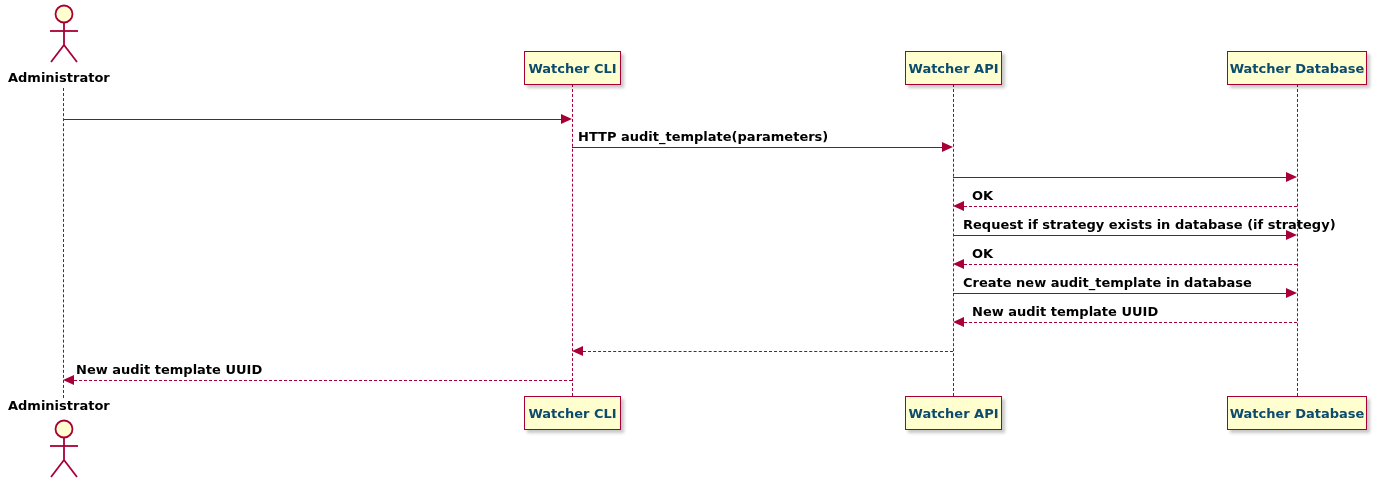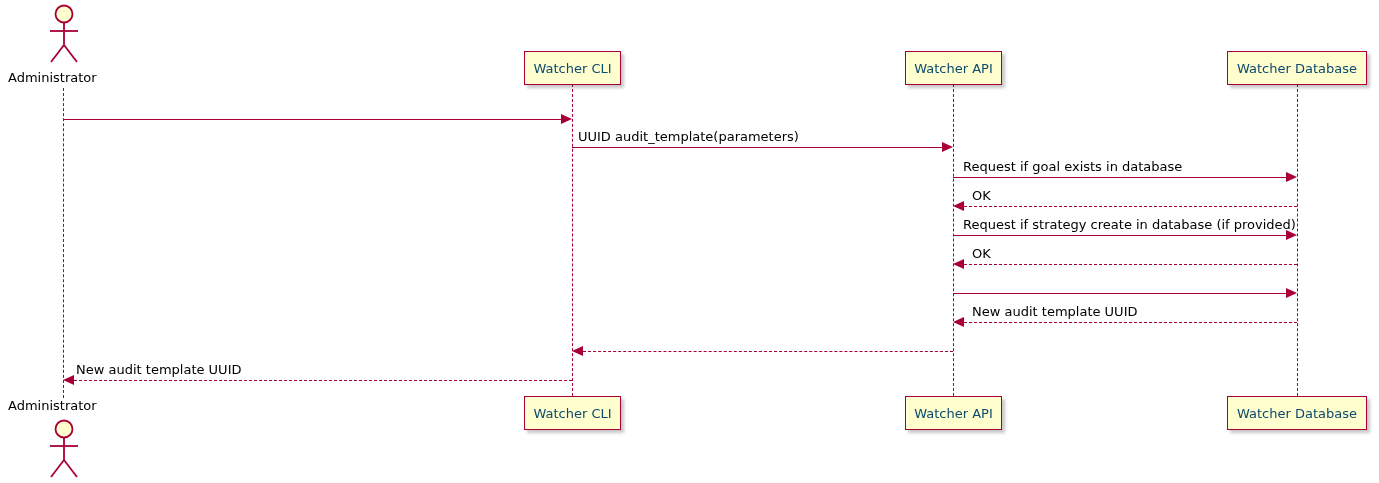--- a/index.html
+++ b/index.html
@@ -9,20 +9,21 @@
   }
   body {
     font-family: "DejaVu Sans", sans-serif;
   }
   #diagram {
     position: relative;
     width: 1379px;
     height: 483px;
     background: #FFFFFF;
     overflow: hidden;
+    font-weight: bold;
   }
 
   
   .lifeline {
     position: absolute;
     width: 0;
     border-left: 1px dashed #A80036;
     top: 0;
     height: 0;
   }
@@ -110,40 +111,40 @@
 
   <div class="participant" style="left:524px; top:51px; width:97px; height:31px;">Watcher CLI</div>
 
   <div class="participant" style="left:905px; top:51px; width:97px; height:31px;">Watcher API</div>
 
   <div class="participant" style="left:1227px; top:51px; width:140px; height:31px;">Watcher Database</div>
 
   <div class="msg-line" style="left:63px; top:119px; width:498px;"></div>
   <div class="arrow-head right" style="left:561px; top:114px;"></div>
 
-  <div class="msg-label" style="left:578px; top:130px;">UUID audit_template(parameters)</div>
+  <div class="msg-label" style="left:578px; top:130px;">HTTP audit_template(parameters)</div>
   <div class="msg-line" style="left:572px; top:147px; width:370px;"></div>
   <div class="arrow-head right" style="left:942px; top:142px;"></div>
 
-  <div class="msg-label" style="left:963px; top:160px;">Request if goal exists in database</div>
   <div class="msg-line" style="left:953px; top:177px; width:333px;"></div>
   <div class="arrow-head right" style="left:1286px; top:172px;"></div>
 
   <div class="msg-label" style="left:972px; top:189px;">OK</div>
   <div class="msg-line dashed" style="left:964px; top:206px; width:333px;"></div>
   <div class="arrow-head left" style="left:953px; top:201px;"></div>
 
-  <div class="msg-label" style="left:963px; top:218px;">Request if strategy create in database (if provided)</div>
+  <div class="msg-label" style="left:963px; top:218px;">Request if strategy exists in database (if strategy)</div>
   <div class="msg-line" style="left:953px; top:235px; width:333px;"></div>
   <div class="arrow-head right" style="left:1286px; top:230px;"></div>
 
   <div class="msg-label" style="left:972px; top:247px;">OK</div>
   <div class="msg-line dashed" style="left:964px; top:264px; width:333px;"></div>
   <div class="arrow-head left" style="left:953px; top:259px;"></div>
 
+  <div class="msg-label" style="left:963px; top:276px;">Create new audit_template in database</div>
   <div class="msg-line" style="left:953px; top:293px; width:333px;"></div>
   <div class="arrow-head right" style="left:1286px; top:288px;"></div>
 
   <div class="msg-label" style="left:972px; top:305px;">New audit template UUID</div>
   <div class="msg-line dashed" style="left:964px; top:322px; width:333px;"></div>
   <div class="arrow-head left" style="left:953px; top:317px;"></div>
 
   <div class="msg-line dashed" style="left:583px; top:351px; width:370px;"></div>
   <div class="arrow-head left" style="left:572px; top:346px;"></div>
 

